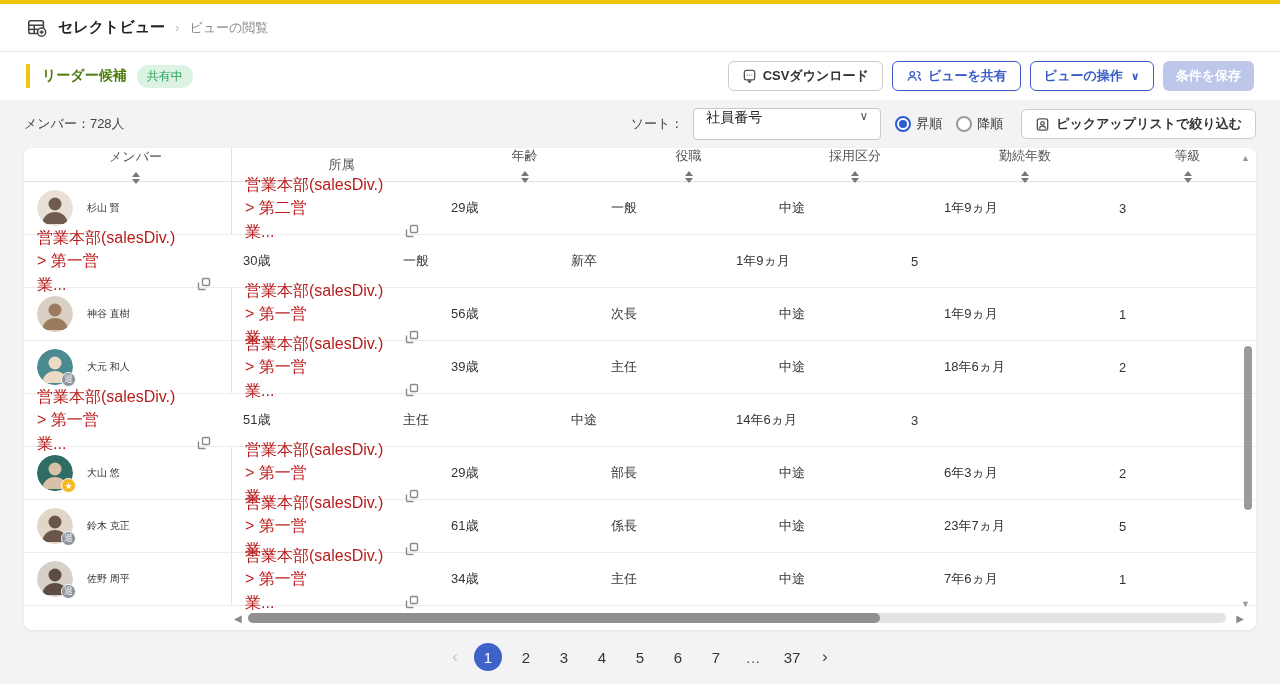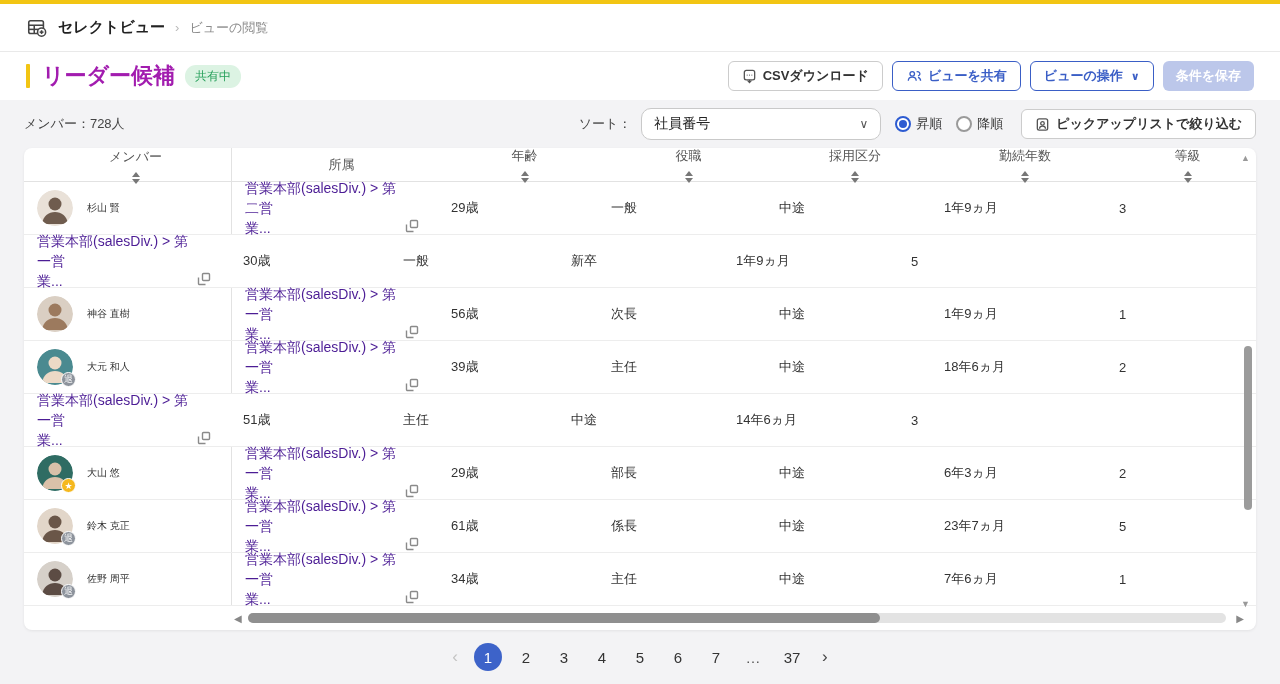--- a/index.html
+++ b/index.html
@@ -9,37 +9,37 @@
   .topbar-accent { height:4px; background:#f2c513; width:100%; }
 
   .breadcrumb-band { background:#fff; height:48px; display:flex; align-items:center; padding:10px 26px; border-bottom:1px solid #e9e9e9; }
   .app-icon { width:22px; height:22px; margin-right:10px; color:#444; }
   .bc-title { font-size:15px; font-weight:bold; color:#222; }
   .bc-sep { color:#b9b9b9; margin:0 10px; font-size:13px; }
   .bc-sub { font-size:13px; color:#8a8a8a; }
 
   .title-band { background:#fff; height:48px; display:flex; align-items:center; padding:0 26px; }
   .title-accent { width:4px; height:24px; background:#f2c513; margin-right:12px; border-radius:1px; }
-  .page-title { font-size:22px; font-weight:bold; color:#a21caf; }
+  .page-title { font-size:14px; font-weight:bold; color:#4d7c0f; }
   .share-badge { margin-left:10px; background:#dcf3e3; color:#27a05b; font-size:12px; padding:3px 10px; border-radius:11px; }
   .title-actions { margin-left:auto; display:flex; gap:9px; }
   .btn { display:flex; align-items:center; gap:6px; height:30px; padding:0 13px; border-radius:6px; background:#fff;
          font-size:13px; font-weight:bold; cursor:pointer; border:1px solid #ccc; color:#333; white-space:nowrap; }
   .btn .ic { display:flex; }
   .btn-blue { border:1px solid #3a5ec6; color:#3a5ec6; }
   .btn-disabled { background:#bcc7ea; border:none; color:#fff; cursor:default; }
   .chev-down { font-size:11px; margin-left:2px; }
 
   .content { padding:0 24px; }
   .toolbar { height:48px; display:flex; align-items:center; }
   .member-count { font-size:13px; color:#444; }
   .toolbar-right { margin-left:auto; display:flex; align-items:center; gap:8px; }
   .sort-label { font-size:13px; color:#444; margin-right:2px; }
-  .sort-select { width:240px; height:32px; border:1px solid #c9c9c9; border-radius:10px; background:#fff;
-                 display:flex; align-items:center; padding:0 12px; font-size:14px; color:#222; cursor:pointer; }
+  .sort-select { width:188px; height:32px; border:1px solid #c9c9c9; border-radius:4px; background:#fff;
+                 display:flex; align-items:flex-start; padding:0 12px; font-size:14px; color:#222; cursor:pointer; }
   .sort-select .sel-chev { margin-left:auto; color:#555; font-size:12px; }
   .radio-group { display:flex; align-items:center; gap:14px; margin:0 10px 0 6px; }
   .radio { display:flex; align-items:center; gap:5px; font-size:13px; color:#333; cursor:pointer; }
   .radio-circle { width:16px; height:16px; border-radius:50%; border:2px solid #9a9a9a; background:#fff; }
   .radio-circle.on { border:2px solid #2d5bd1; position:relative; }
   .radio-circle.on::after { content:""; position:absolute; left:2px; top:2px; width:8px; height:8px; border-radius:50%; background:#2d5bd1; }
 
   .card { background:#fff; border-radius:8px; box-shadow:0 1px 3px rgba(0,0,0,.07); height:482px; position:relative; overflow:hidden; }
   .thead { display:flex; height:34px; align-items:center; border-bottom:1px solid #e2e2e2; }
   .th { font-size:13px; color:#555; display:flex; align-items:center; gap:6px; padding-left:13px;flex-direction:column; }
@@ -61,21 +61,21 @@
   .td.col-member { display:flex; align-items:center; gap:14px; height:100%; border-right:1px solid #e2e2e2; }
   .thead .col-member { border-right:1px solid #e2e2e2; height:100%; }
   .avatar-wrap { position:relative; width:36px; height:36px; flex:none; }
   .avatar { width:36px; height:36px; border-radius:50%; overflow:hidden; display:block; }
   .mini-badge { position:absolute; right:-3px; bottom:-2px; width:15px; height:15px; border-radius:50%;
                 display:flex; align-items:center; justify-content:center; font-size:9px; color:#fff; border:1px solid #fff; }
   .mini-badge.retired { background:#8d939c; }
   .mini-badge.star { background:#f5b81e; font-size:9px; }
   .member-name { font-size:10px; color:#333;text-align:center; }
   .td.col-dept { display:flex; align-items:flex-end; gap:8px; }
-  .dept-text { font-size:14px; color:#4c1d95; line-height:1.45; width:152px; }
+  .dept-text { font-size:16px; color:#b91c1c; line-height:1.45; width:152px; }
   .link-icon { color:#8a8a8a; margin-bottom:2px; }
 
   
   .vscroll-arrow { position:absolute; right:6px; color:#999; font-size:9px; line-height:1; }
   .vscroll-thumb { position:absolute; right:4px; width:8px; border-radius:4px; background:#9b9b9b; }
   .hscroll { position:absolute; left:0; right:0; bottom:0; height:24px; display:flex; align-items:center; }
   .hscroll .arrow { color:#888; font-size:10px; }
   .hscroll-track { position:absolute; left:224px; right:30px; height:10px; background:#e3e3e3; border-radius:5px; top:7px; }
   .hscroll-thumb { position:absolute; left:0; width:632px; height:10px; background:#8f8f8f; border-radius:5px; top:0; }
 

